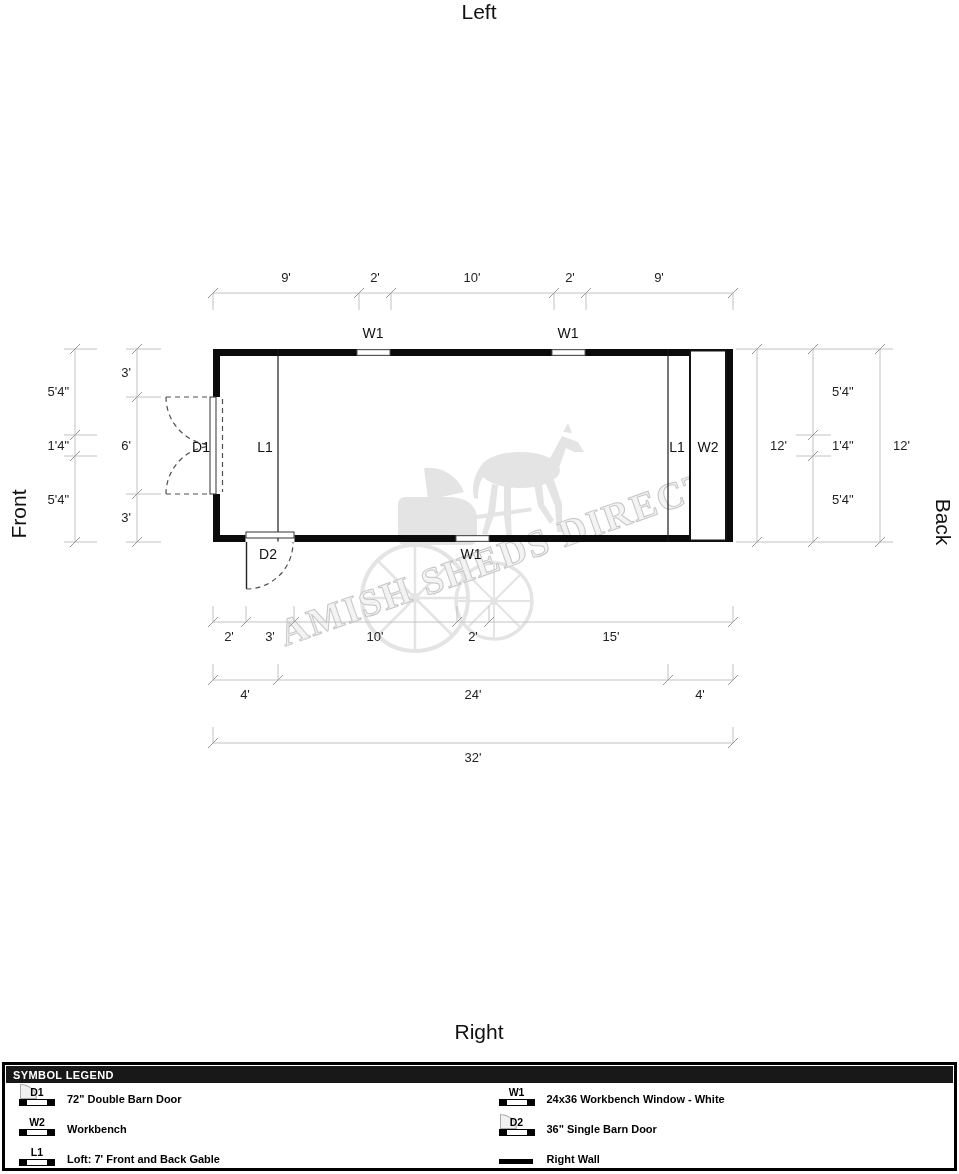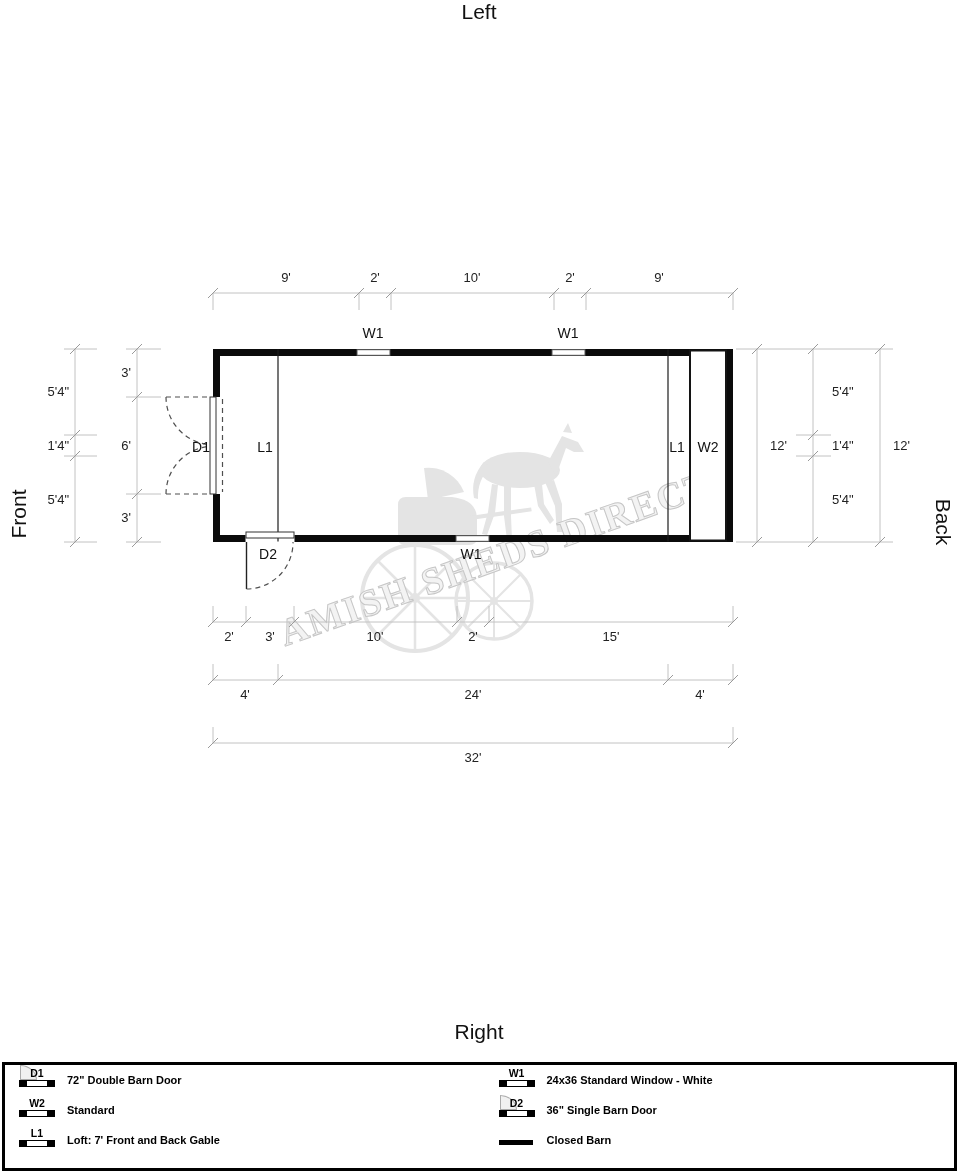--- a/index.html
+++ b/index.html
@@ -240,64 +240,65 @@
 
   <g font-size="21" fill="#111111">
     <text x="479" y="19" text-anchor="middle">Left</text>
     <text x="479" y="1039" text-anchor="middle">Right</text>
     <text transform="translate(26 514) rotate(-90)" text-anchor="middle">Front</text>
     <text transform="translate(936 522) rotate(90)" text-anchor="middle">Back</text>
   </g>
 </svg>
 
 <div class="legend">
+  <div class="legend-header">SYMBOL LEGEND</div>
   <div class="legend-body">
     <div class="legend-col">
       <div class="lrow">
         <div class="sym">
           <span class="arc"></span>
           <span class="code">D1</span>
           <div class="bar"></div>
         </div>
         <div class="ltxt">72" Double Barn Door</div>
       </div>
       <div class="lrow">
         <div class="sym">
           <span class="code">W2</span>
           <div class="bar"></div>
         </div>
-        <div class="ltxt">Standard</div>
+        <div class="ltxt">Workbench</div>
       </div>
       <div class="lrow">
         <div class="sym">
           <span class="code">L1</span>
           <div class="bar"></div>
         </div>
         <div class="ltxt">Loft: 7' Front and Back Gable</div>
       </div>
     </div>
     <div class="legend-col right">
       <div class="lrow">
         <div class="sym">
           <span class="code">W1</span>
           <div class="bar"></div>
         </div>
-        <div class="ltxt">24x36 Standard Window - White</div>
+        <div class="ltxt">24x36 Workbench Window - White</div>
       </div>
       <div class="lrow">
         <div class="sym">
           <span class="arc"></span>
           <span class="code">D2</span>
           <div class="bar"></div>
         </div>
         <div class="ltxt">36" Single Barn Door</div>
       </div>
       <div class="lrow">
         <div class="sym">
           <span class="wallbar"></span>
         </div>
-        <div class="ltxt">Closed Barn</div>
+        <div class="ltxt">Right Wall</div>
       </div>
     </div>
   </div>
 </div>
 
 </div>
 
 </body></html>

